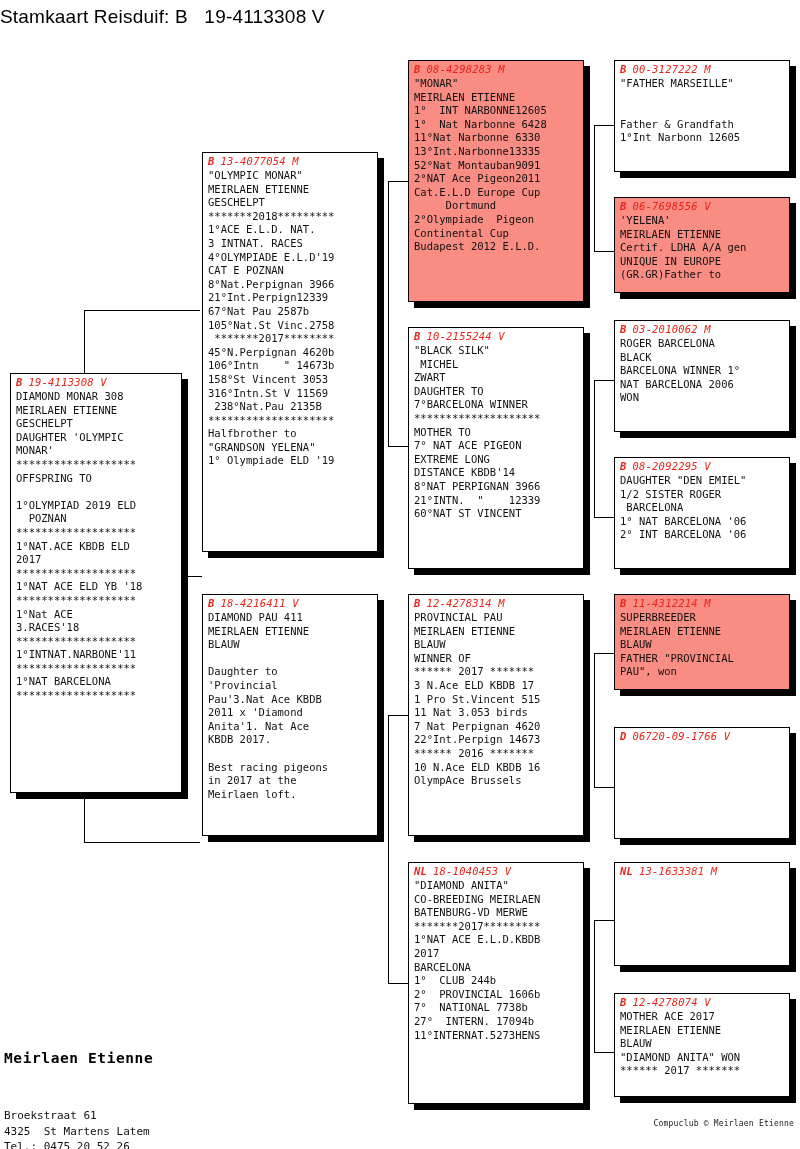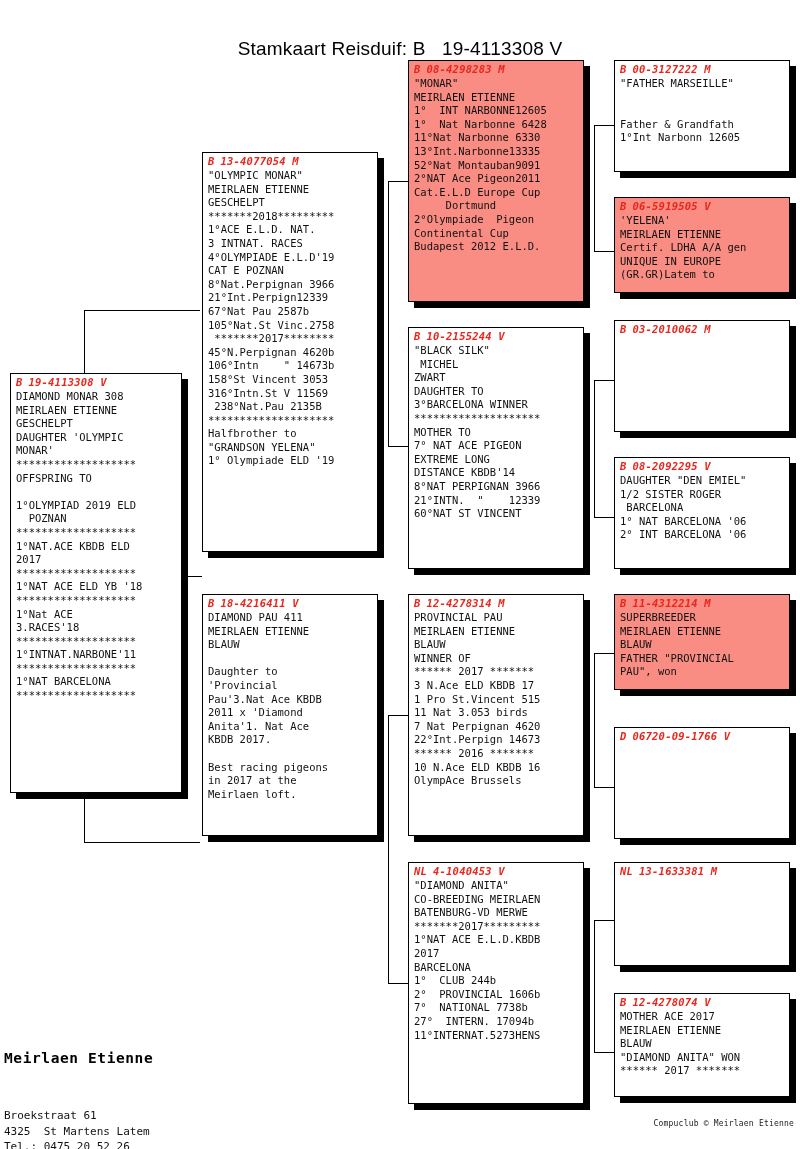--- a/index.html
+++ b/index.html
@@ -3,39 +3,39 @@
 <meta charset="utf-8">
 <style>
   html,body{margin:0;padding:0;}
   body{
     width:800px;height:1149px;position:relative;
     background:#ffffff;
     font-family:"DejaVu Sans Mono","Liberation Mono",monospace;
     overflow:hidden;
   }
   #page-title{
-    position:absolute;left:0;top:6px;width:800px;text-align:center;
+    position:absolute;left:0;top:6px;width:800px;
     font-family:"Liberation Sans","DejaVu Sans",sans-serif;
-    font-size:19px;color:#000;letter-spacing:.2px;white-space:pre;margin-top:32px;
+    font-size:19px;color:#000;letter-spacing:.2px;white-space:pre;
   }
 
   
   .ln{position:absolute;background:#000;}
   .lnh{height:1px;}
   .lnv{width:1px;}
 
   
   .card{position:absolute;box-sizing:border-box;background:#fff;
         border:1px solid #000;box-shadow:6px 6px 0 0 #000;z-index:5;}
   .card.hl{background:#F98C83;}
   .hdr{display:flex;align-items:baseline;padding:2px 4px 0 5px;
        font-size:10.5px;font-weight:bold;font-style:italic;color:#E8261C;
        white-space:pre;letter-spacing:.2px;}
   .hdr .ctry{font-style:italic;font-weight:bold;margin-right:6px;}
-  .hdr .ring{font-style:italic;font-weight:bold;text-align:center;}
+  .hdr .ring{font-style:italic;font-weight:normal;text-align:center;}
   .body{padding:2px 4px 3px 5px;font-size:10.5px;line-height:13.6px;
         color:#111;white-space:pre;letter-spacing:0px;}
   .body div{min-height:13.6px;}
 
   
   #owner-block{position:absolute;left:4px;top:1012px;white-space:pre;}
   #owner-name{font-size:14.5px;font-weight:bold;color:#000;
               letter-spacing:.6px;margin-bottom:4px;}
   #owner-block .ln1{font-size:11px;line-height:15.5px;color:#111;}
   #credit{position:absolute;right:6px;top:1119px;font-size:8px;
@@ -109,60 +109,61 @@
     <span class="ring">08-4298283 M</span>
   </div>
   <div class="body"><div>"MONAR"</div><div>MEIRLAEN ETIENNE</div><div>1°  INT NARBONNE12605</div><div>1°  Nat Narbonne 6428</div><div>11°Nat Narbonne 6330</div><div>13°Int.Narbonne13335</div><div>52°Nat Montauban9091</div><div>2°NAT Ace Pigeon2011</div><div>Cat.E.L.D Europe Cup</div><div>     Dortmund</div><div>2°Olympiade  Pigeon</div><div>Continental Cup</div><div>Budapest 2012 E.L.D.</div></div>
 </div>
 
 <div class="card" style="left:408px;top:327px;width:176px;height:242px;">
   <div class="hdr">
     <span class="ctry">B</span>
     <span class="ring">10-2155244 V</span>
   </div>
-  <div class="body"><div>"BLACK SILK"</div><div> MICHEL</div><div>ZWART</div><div>DAUGHTER TO</div><div>3°BARCELONA WINNER</div><div>********************</div><div>MOTHER TO</div><div>7° NAT ACE PIGEON</div><div>EXTREME LONG</div><div>DISTANCE KBDB'14</div><div>8°NAT PERPIGNAN 3966</div><div>21°INTN.  "    12339</div><div>60°NAT ST VINCENT</div></div>
+  <div class="body"><div>"BLACK SILK"</div><div> MICHEL</div><div>ZWART</div><div>DAUGHTER TO</div><div>7°BARCELONA WINNER</div><div>********************</div><div>MOTHER TO</div><div>7° NAT ACE PIGEON</div><div>EXTREME LONG</div><div>DISTANCE KBDB'14</div><div>8°NAT PERPIGNAN 3966</div><div>21°INTN.  "    12339</div><div>60°NAT ST VINCENT</div></div>
 </div>
 
 <div class="card" style="left:408px;top:594px;width:176px;height:242px;">
   <div class="hdr">
     <span class="ctry">B</span>
     <span class="ring">12-4278314 M</span>
   </div>
   <div class="body"><div>PROVINCIAL PAU</div><div>MEIRLAEN ETIENNE</div><div>BLAUW</div><div>WINNER OF</div><div>****** 2017 *******</div><div>3 N.Ace ELD KBDB 17</div><div>1 Pro St.Vincent 515</div><div>11 Nat 3.053 birds</div><div>7 Nat Perpignan 4620</div><div>22°Int.Perpign 14673</div><div>****** 2016 *******</div><div>10 N.Ace ELD KBDB 16</div><div>OlympAce Brussels</div></div>
 </div>
 
 <div class="card" style="left:408px;top:862px;width:176px;height:242px;">
   <div class="hdr">
     <span class="ctry">NL</span>
-    <span class="ring">4-1040453 V</span>
+    <span class="ring">18-1040453 V</span>
   </div>
   <div class="body"><div>"DIAMOND ANITA"</div><div>CO-BREEDING MEIRLAEN</div><div>BATENBURG-VD MERWE</div><div>*******2017*********</div><div>1°NAT ACE E.L.D.KBDB</div><div>2017</div><div>BARCELONA</div><div>1°  CLUB 244b</div><div>2°  PROVINCIAL 1606b</div><div>7°  NATIONAL 7738b</div><div>27°  INTERN. 17094b</div><div>11°INTERNAT.5273HENS</div></div>
 </div>
 
 <div class="card" style="left:614px;top:60px;width:176px;height:112px;">
   <div class="hdr">
     <span class="ctry">B</span>
     <span class="ring">00-3127222 M</span>
   </div>
   <div class="body"><div>"FATHER MARSEILLE"</div><div>&nbsp;</div><div>&nbsp;</div><div>Father &amp; Grandfath</div><div>1°Int Narbonn 12605</div></div>
 </div>
 
 <div class="card hl" style="left:614px;top:197px;width:176px;height:96px;">
   <div class="hdr">
     <span class="ctry">B</span>
-    <span class="ring">06-5919505 V</span>
-  </div>
-  <div class="body"><div>'YELENA'</div><div>MEIRLAEN ETIENNE</div><div>Certif. LDHA A/A gen</div><div>UNIQUE IN EUROPE</div><div>(GR.GR)Latem to</div></div>
+    <span class="ring">06-7698556 V</span>
+  </div>
+  <div class="body"><div>'YELENA'</div><div>MEIRLAEN ETIENNE</div><div>Certif. LDHA A/A gen</div><div>UNIQUE IN EUROPE</div><div>(GR.GR)Father to</div></div>
 </div>
 
 <div class="card" style="left:614px;top:320px;width:176px;height:112px;">
   <div class="hdr">
     <span class="ctry">B</span>
     <span class="ring">03-2010062 M</span>
   </div>
+  <div class="body"><div>ROGER BARCELONA</div><div>BLACK</div><div>BARCELONA WINNER 1°</div><div>NAT BARCELONA 2006</div><div>WON</div></div>
 </div>
 
 <div class="card" style="left:614px;top:457px;width:176px;height:112px;">
   <div class="hdr">
     <span class="ctry">B</span>
     <span class="ring">08-2092295 V</span>
   </div>
   <div class="body"><div>DAUGHTER "DEN EMIEL"</div><div>1/2 SISTER ROGER</div><div> BARCELONA</div><div>1° NAT BARCELONA '06</div><div>2° INT BARCELONA '06</div></div>
 </div>
 

